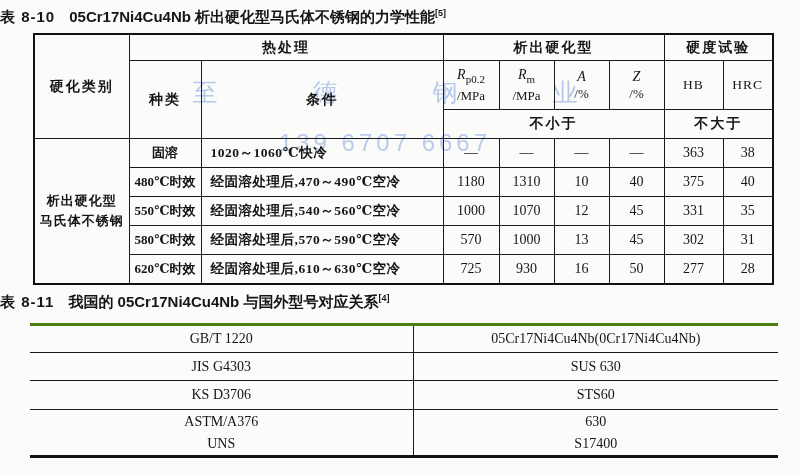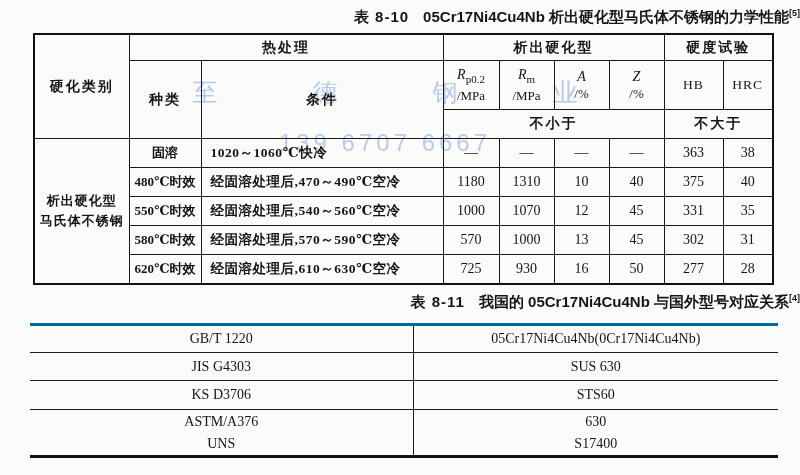--- a/index.html
+++ b/index.html
@@ -11,21 +11,21 @@
   }
   .watermark {
     position:absolute; left:125px; top:76px; width:520px;
     text-align:center; z-index:0; pointer-events:none;
     font-family:"Liberation Sans","DejaVu Sans",sans-serif;
   }
   .wm-name { font-size:25px; letter-spacing:44px; margin-right:-44px; opacity:.95; }
   .wm-phone { font-size:24px; letter-spacing:4px; margin-top:20px; opacity:.9; }
 
   .tbl-title {
-    position:absolute; left:0; width:800px; text-align:right;
+    position:absolute; left:0; width:800px; text-align:left;
     font-family:"Liberation Sans","DejaVu Sans",sans-serif;
     font-weight:700; font-size:15px; z-index:2;
   }
   .tbl-title sup { font-size:9px; font-weight:700; }
   .title-prefix { margin-right:14px; letter-spacing:1px; }
   #title1 { top:8px; }
   #title2 { top:293px; }
 
   table { border-collapse:collapse; table-layout:fixed; background:transparent; position:absolute; z-index:1; }
 
@@ -45,21 +45,21 @@
   #t1 td.kind { font-weight:700; font-size:13px; }
   #t1 td.cat  { font-weight:700; font-size:13px; line-height:20px; letter-spacing:1px; }
   #t1 td.num  { font-weight:400; font-size:14px; }
   .sym { font-size:14px; line-height:17px; }
   .sym i { font-family:"Liberation Serif",serif; font-style:italic; }
   .sym sub { font-size:11px; }
   .unit { font-size:13px; line-height:17px; }
   .hl { font-size:14px; letter-spacing:1px; }
 
   
-  #t2 { left:30px; top:323px; width:748px; border-top:3px solid #0369a1; border-bottom:3px solid #111; }
+  #t2 { left:30px; top:323px; width:748px; border-top:3px solid #4d7c0f; border-bottom:3px solid #111; }
   #t2 td {
     text-align:center; vertical-align:middle; font-size:14px;
     border-bottom:1px solid #1a1a1a; padding:0;
   }
   #t2 tr td:first-child { border-right:1px solid #1a1a1a; }
   #t2 tr:last-child td { border-bottom:none; }
   #t2 .r1 td { height:26px; }
   #t2 .r2 td { height:27px; }
   #t2 .r3 td { height:28px;margin-top:40px; }
   #t2 .r4 td { height:45px; }

